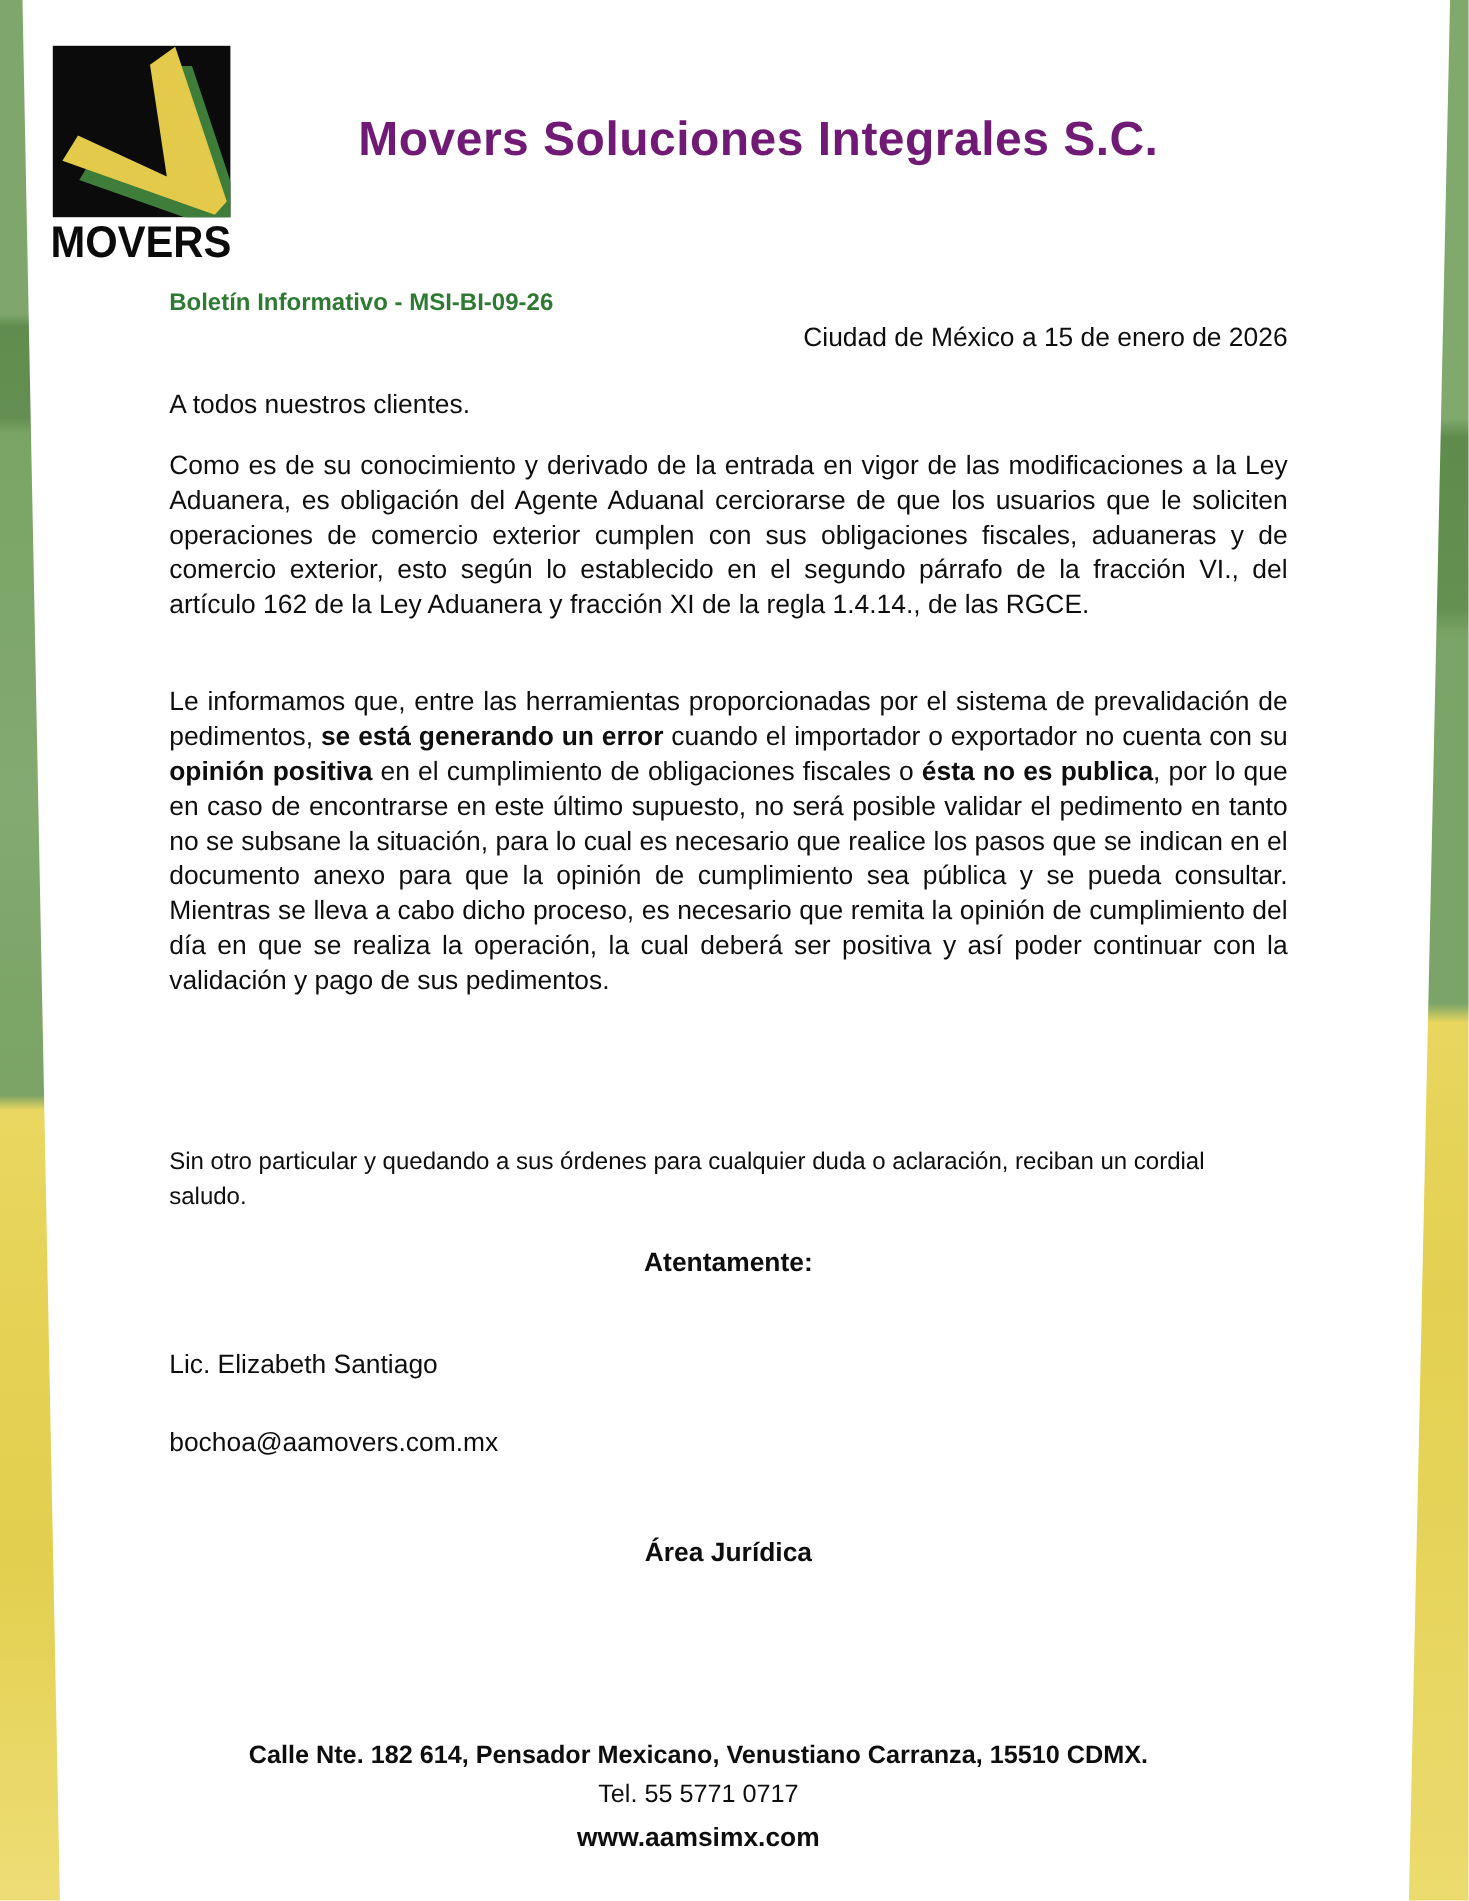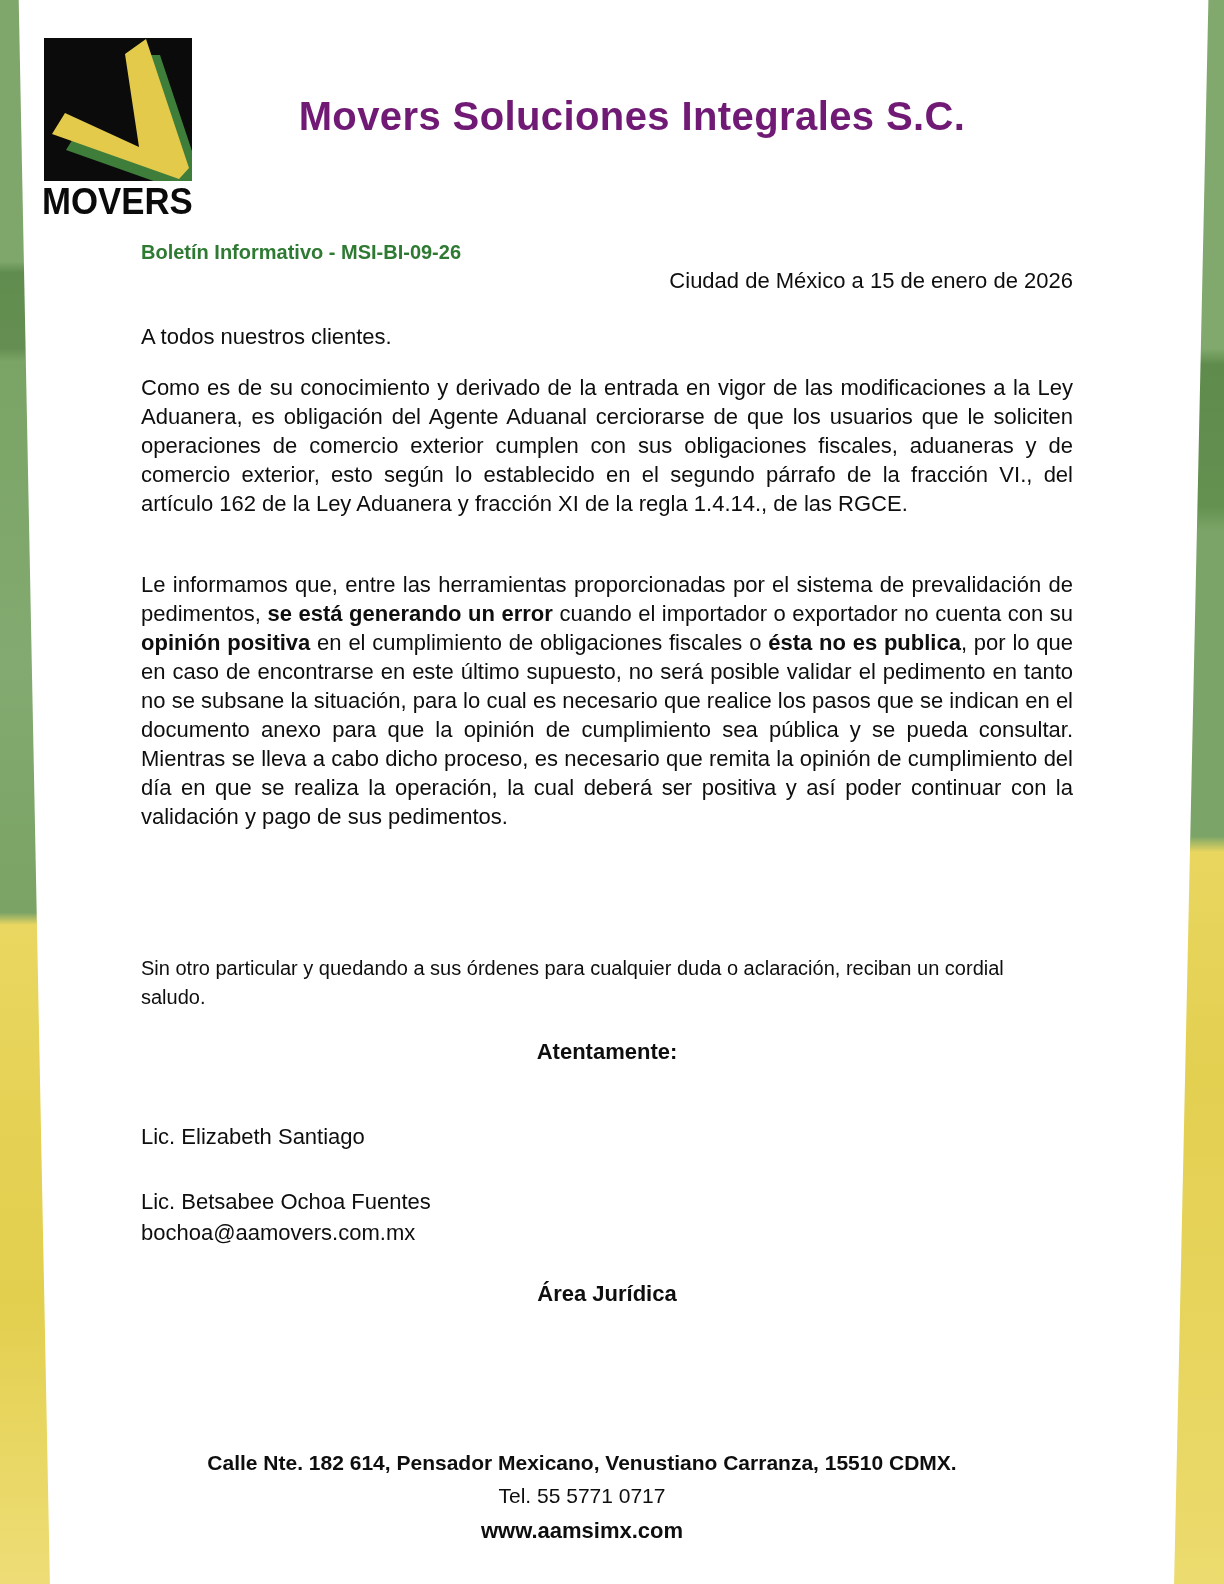--- a/index.html
+++ b/index.html
@@ -99,21 +99,20 @@
 
 <div class="col closing" style="position:absolute;">Sin otro particular y quedando a sus órdenes para cualquier duda o aclaración, reciban un cordial saludo.</div>
 
 <div class="col center-line atentamente" style="position:absolute;">Atentamente:</div>
 
 <div class="col sig sig1" style="position:absolute;margin-top:25px;">
   <div>Lic. Elizabeth Santiago</div>
 </div>
 
 <div class="col sig sig2" style="position:absolute;">
-  <div>Lic. Betsabee Ochoa Fuentes</div>
   <div>bochoa@aamovers.com.mx</div>
 </div>
 
 <div class="col center-line area" style="position:absolute;">Área Jurídica</div>
 
 <div class="footer footer-address" style="position:absolute;">Calle Nte. 182 614, Pensador Mexicano, Venustiano Carranza, 15510 CDMX.</div>
 <div class="footer footer-phone" style="position:absolute;">Tel. 55 5771 0717</div>
 <div class="footer footer-site" style="position:absolute;">www.aamsimx.com</div>
 
 </body></html>

